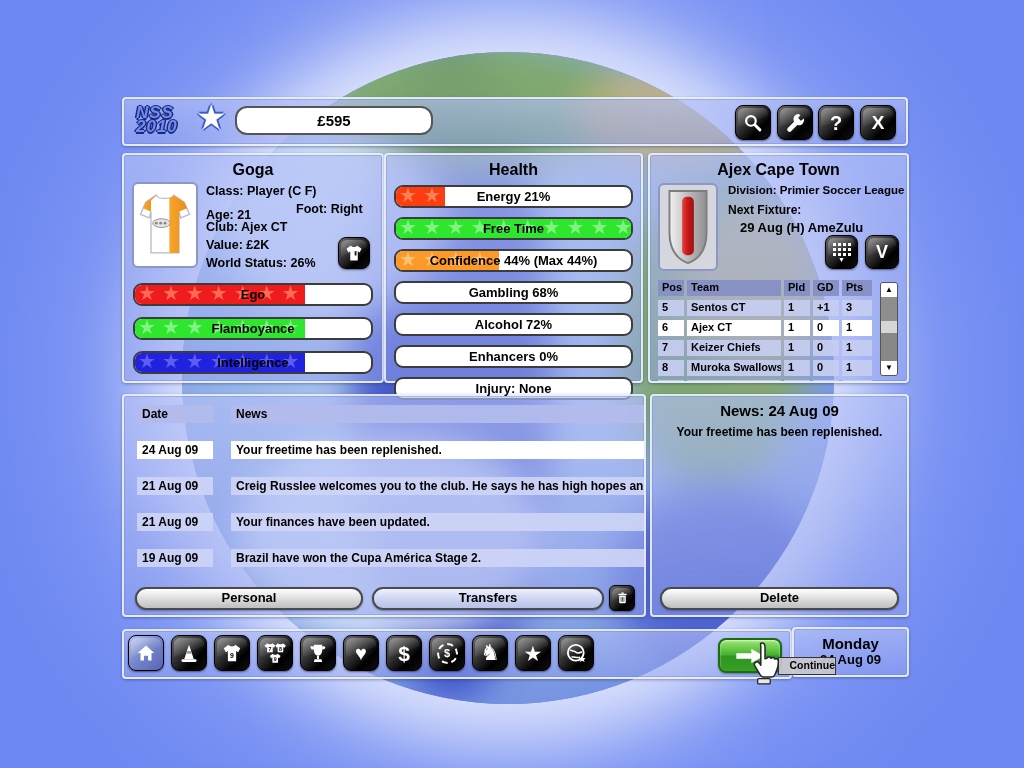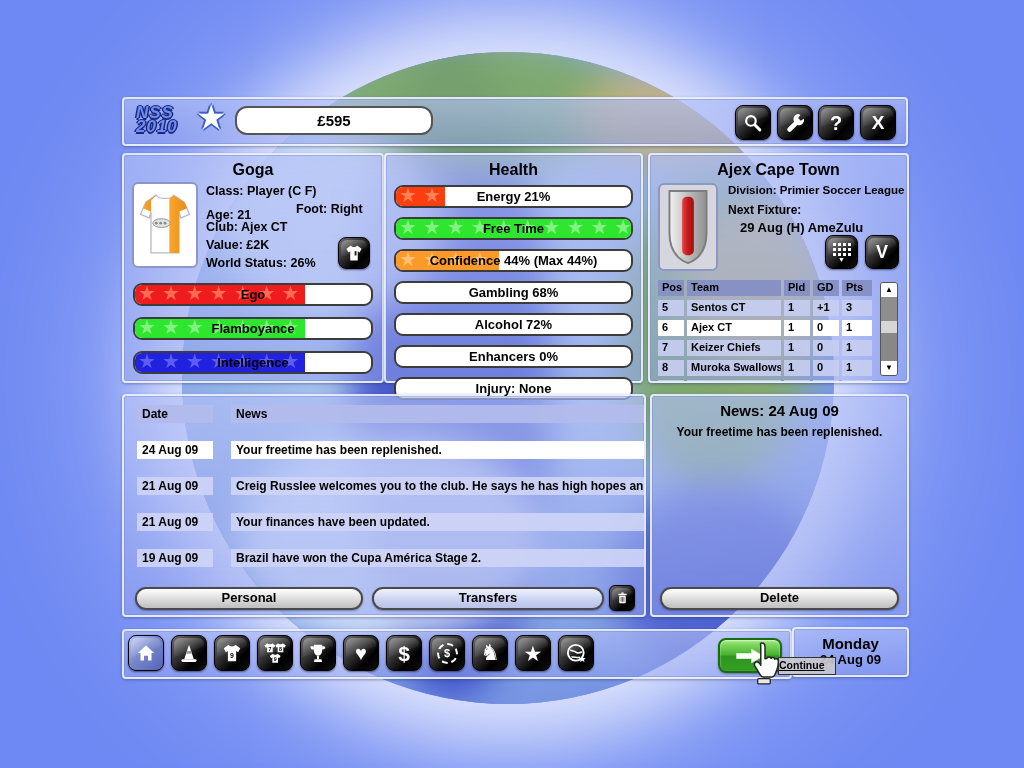--- a/index.html
+++ b/index.html
@@ -48,21 +48,21 @@
   .strack{flex:1;background:linear-gradient(180deg,#8e8e8e 0 38%,#d6d6d6 38% 56%,#888 56% 100%);}
   
   .logo{font-style:italic;font-size:17px;line-height:14px;letter-spacing:1px;color:#6f8cf5;
         text-shadow:-1.5px 0 #1b2a78,1.5px 0 #1b2a78,0 -1.5px #1b2a78,0 1.5px #1b2a78;}
   .wbox{position:absolute;background:#fff;border:2px solid #555;border-radius:12px;text-align:center;}
   .greenbtn{position:absolute;border-radius:8px;border:2px solid #1c6a12;
         background:linear-gradient(180deg,#9ae874 0%,#45b22e 48%,#2f9420 52%,#34a024 100%);
         box-shadow:inset 0 1px 2px rgba(255,255,255,.7),0 1px 2px rgba(0,30,0,.4);
         display:flex;align-items:center;justify-content:center;}
   .tooltip{position:absolute;background:rgba(200,200,204,.92);border:1px solid #333;font-size:10.5px;
-        line-height:15px;text-align:left;z-index:60;text-decoration:underline;}
+        line-height:15px;text-align:right;z-index:60;}
   .dotgrid{position:relative;z-index:1;width:20px;height:15px;
         background-image:radial-gradient(#fff 1.6px,transparent 1.8px);background-size:5px 5px;}
 </style>
 </head>
 <body>
 
 <div id="stage">
 
   <div id="globe">
     <div class="blob" style="left:170px;top:0;width:200px;height:648px;background:#2e3ec2;opacity:.8;"></div>

